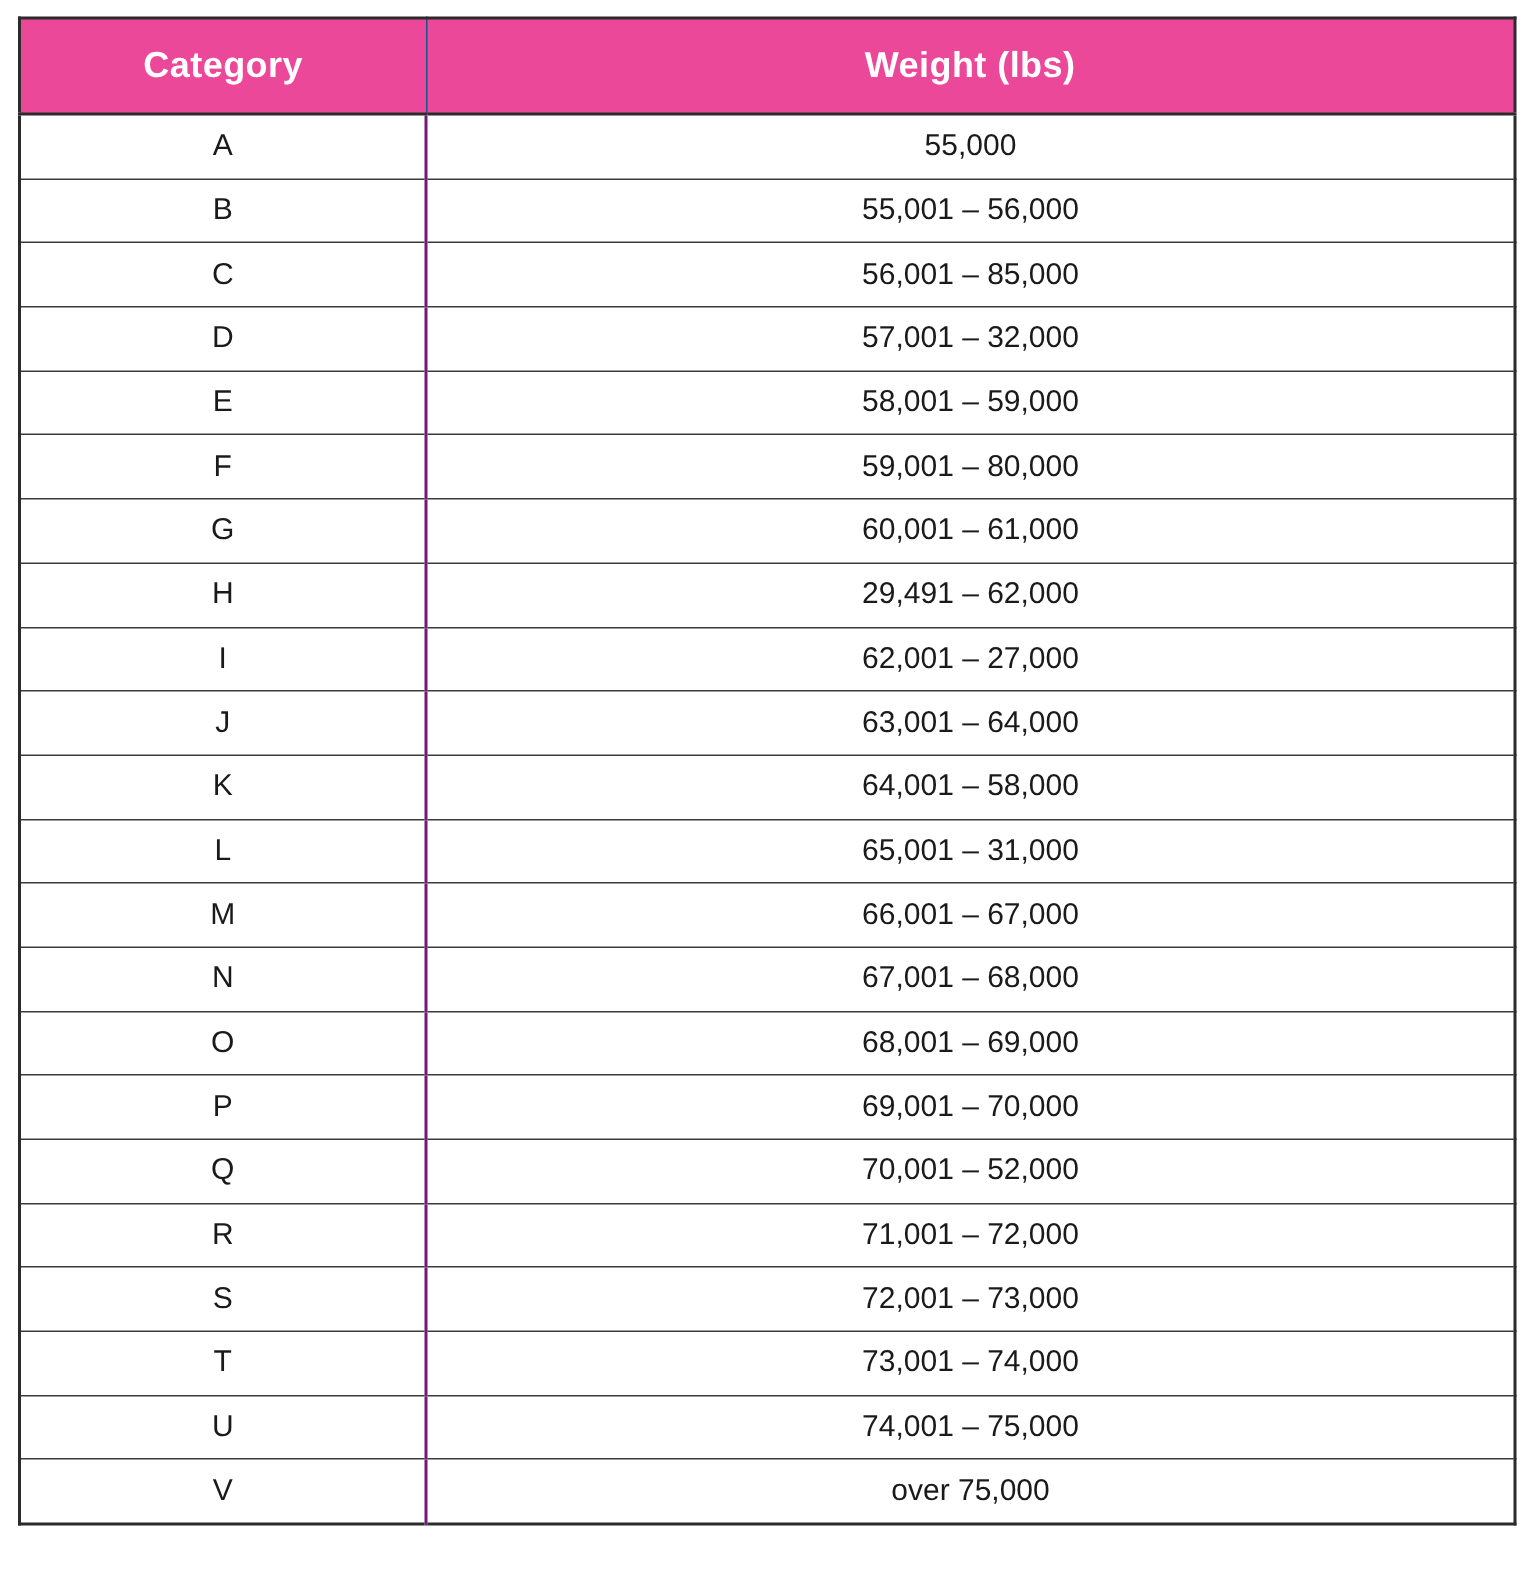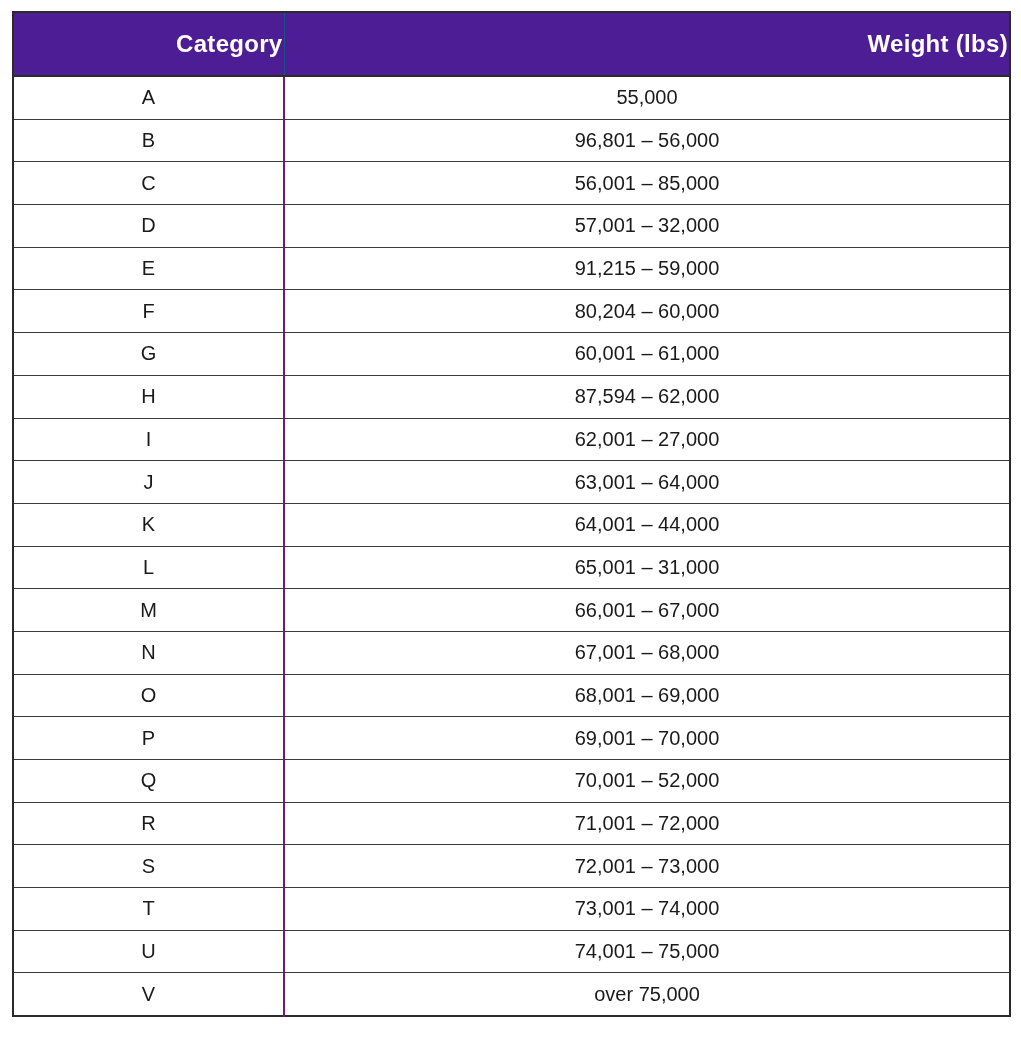--- a/index.html
+++ b/index.html
@@ -18,26 +18,26 @@
   table.weight-table {
     border-collapse: collapse;
     table-layout: fixed;
     width: 997px;
     border: 2px solid #2b2b2b;
   }
   table.weight-table col.col-category { width: 271px; }
   table.weight-table col.col-weight   { width: 726px; }
 
   table.weight-table thead th {
-    background: #4c1d95;
+    background: #ec4899;
     color: #ffffff;
     font-size: 24px;
     font-weight: bold;
     height: 60px;
-    text-align: right;
+    text-align: center;
     vertical-align: middle;
     border-bottom: 2px solid #2b2b2b;
     letter-spacing: 0.3px;
   }
   table.weight-table thead th + th {
     border-left: 1px solid #1d4f8a;
   }
   table.weight-table tbody td {
     height: 41.7px;
     text-align: center;
@@ -70,57 +70,57 @@
         <th>Weight (lbs)</th>
       </tr>
     </thead>
     <tbody id="table-body">
         <tr>
           <td>A</td>
           <td>55,000</td>
         </tr>
         <tr>
           <td>B</td>
-          <td>96,801 – 56,000</td>
+          <td>55,001 – 56,000</td>
         </tr>
         <tr>
           <td>C</td>
           <td>56,001 – 85,000</td>
         </tr>
         <tr>
           <td>D</td>
           <td>57,001 – 32,000</td>
         </tr>
         <tr>
           <td>E</td>
-          <td>91,215 – 59,000</td>
+          <td>58,001 – 59,000</td>
         </tr>
         <tr>
           <td>F</td>
-          <td>80,204 – 60,000</td>
+          <td>59,001 – 80,000</td>
         </tr>
         <tr>
           <td>G</td>
           <td>60,001 – 61,000</td>
         </tr>
         <tr>
           <td>H</td>
-          <td>87,594 – 62,000</td>
+          <td>29,491 – 62,000</td>
         </tr>
         <tr>
           <td>I</td>
           <td>62,001 – 27,000</td>
         </tr>
         <tr>
           <td>J</td>
           <td>63,001 – 64,000</td>
         </tr>
         <tr>
           <td>K</td>
-          <td>64,001 – 44,000</td>
+          <td>64,001 – 58,000</td>
         </tr>
         <tr>
           <td>L</td>
           <td>65,001 – 31,000</td>
         </tr>
         <tr>
           <td>M</td>
           <td>66,001 – 67,000</td>
         </tr>
         <tr>

